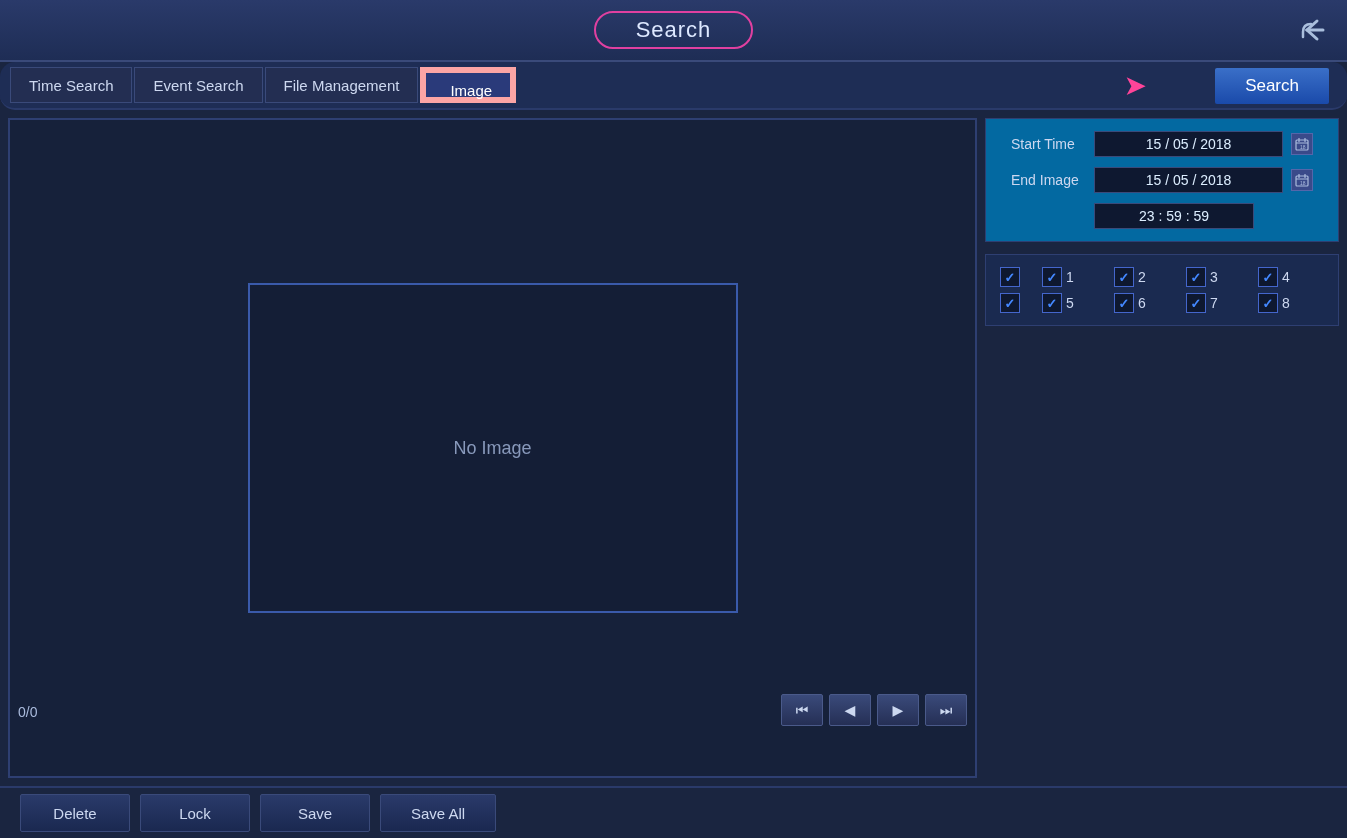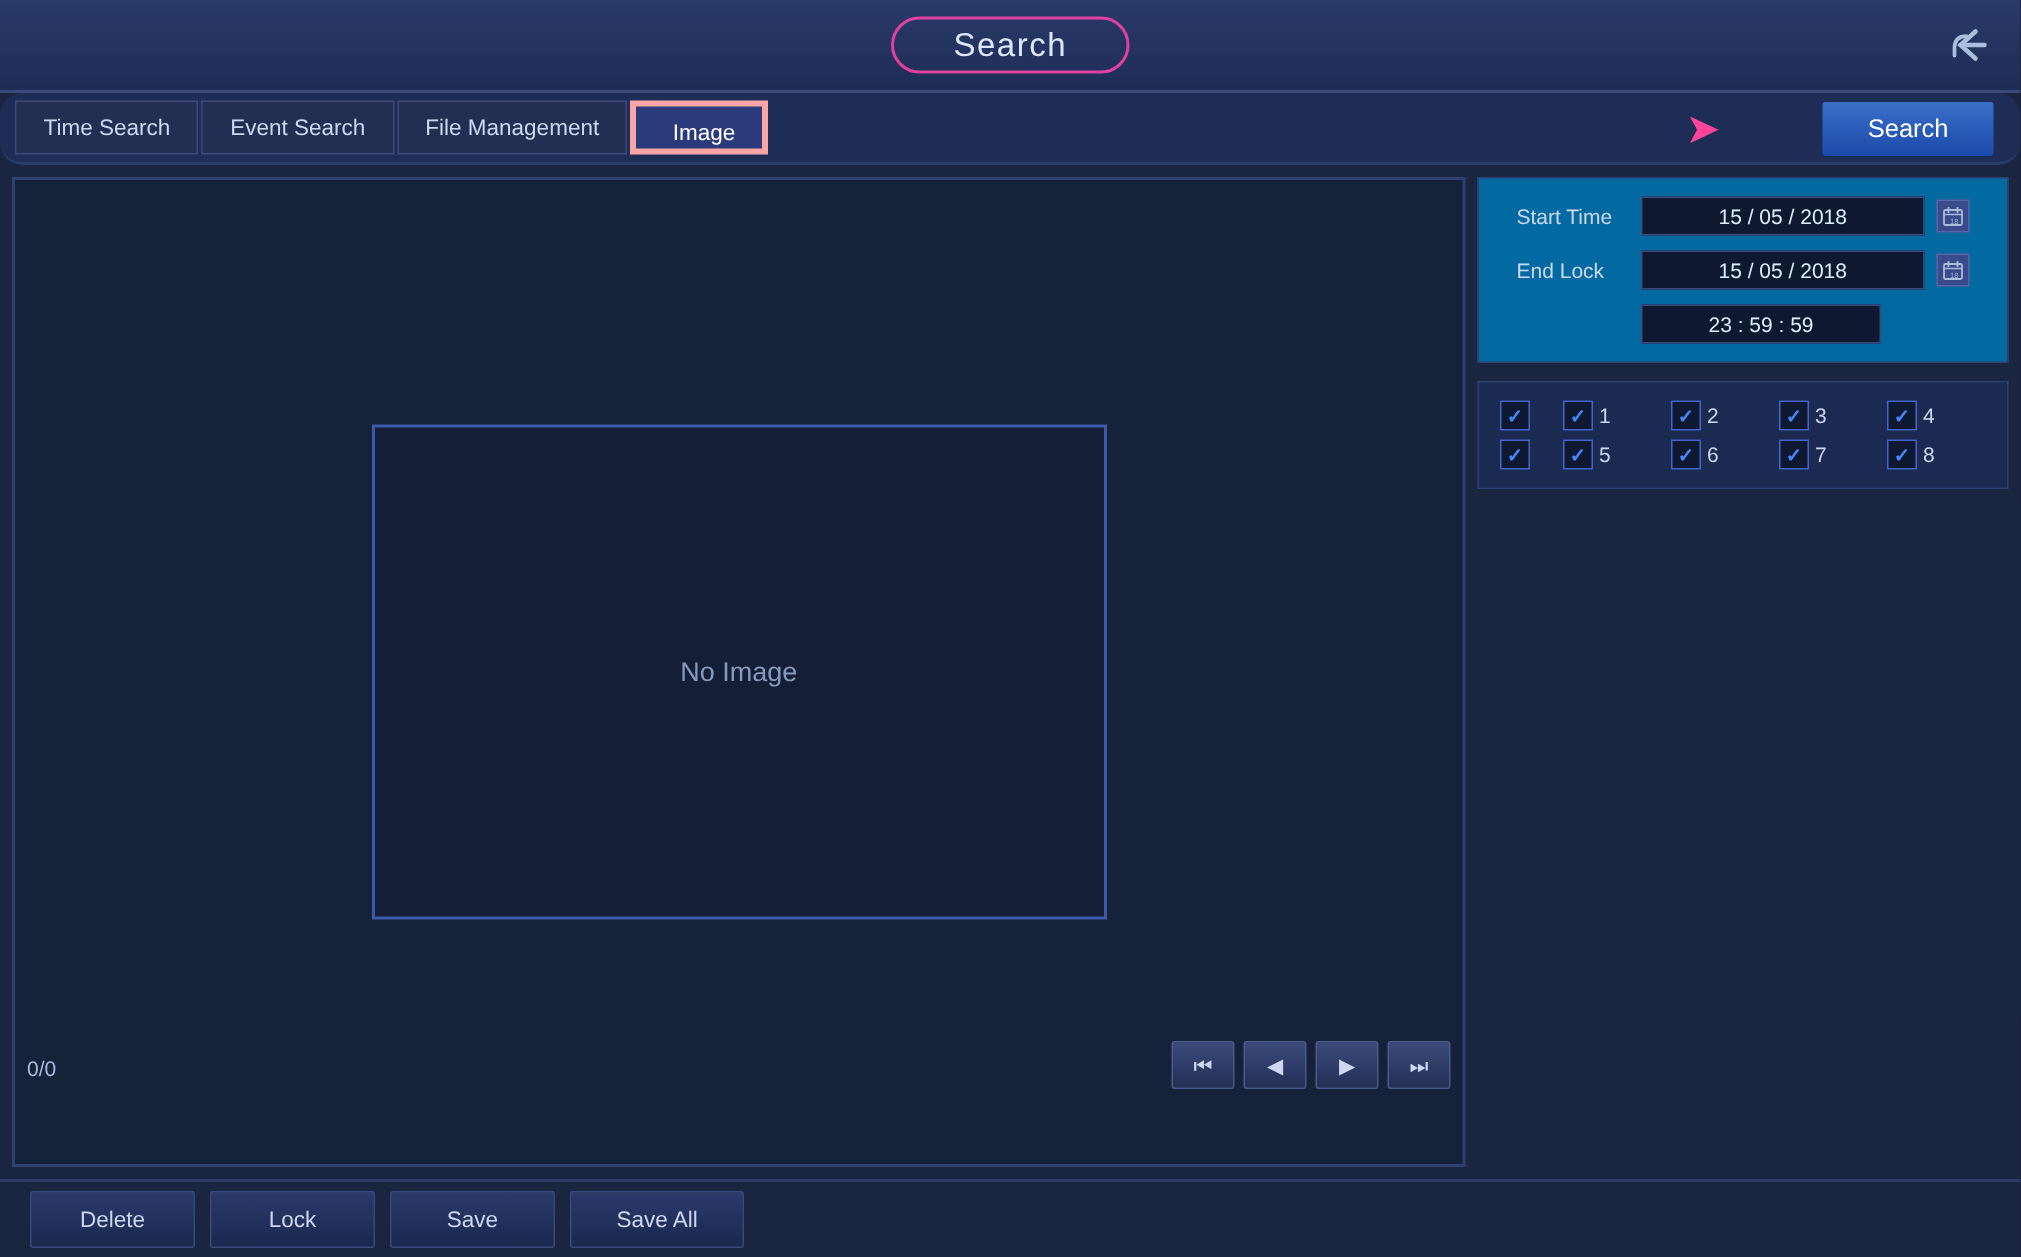--- a/index.html
+++ b/index.html
@@ -65,21 +65,21 @@
       color: #cdd8f0;
       background: #232e52;
       border: 1px solid #3a4a7a;
       cursor: pointer;
       white-space: nowrap;
       margin-right: 2px;
     }
     .tab.active {
       color: #fff;
       background: #2a3a7a;
-      border: 4px solid #fca5a5;
+      border: 6px solid #fca5a5;
       padding-left: 24px;
     }
     .search-btn {
       position: absolute;
       right: 18px;
       top: 6px;
       height: 36px;
       padding: 0 30px;
       background: linear-gradient(180deg, #3a6fc8 0%, #1a4aaa 100%);
       border: none;
@@ -357,21 +357,21 @@
             <rect x="1" y="3" width="12" height="10" rx="1" fill="none" stroke="#aabbdd" stroke-width="1.2"></rect>
             <line x1="1" y1="6" x2="13" y2="6" stroke="#aabbdd" stroke-width="1"></line>
             <line x1="4" y1="1" x2="4" y2="5" stroke="#aabbdd" stroke-width="1.2"></line>
             <line x1="10" y1="1" x2="10" y2="5" stroke="#aabbdd" stroke-width="1.2"></line>
             <text x="5" y="12" font-size="5" fill="#aabbdd">18</text>
           </svg>
         </div>
       </div>
 
       <div class="time-row">
-        <span class="time-label">End Lock</span>
+        <span class="time-label">End Image</span>
         <div class="time-date-box">15 / 05 / 2018</div>
         <div class="cal-icon">
           <svg width="14" height="14" viewBox="0 0 14 14" fill="#aabbdd">
             <rect x="1" y="3" width="12" height="10" rx="1" fill="none" stroke="#aabbdd" stroke-width="1.2"></rect>
             <line x1="1" y1="6" x2="13" y2="6" stroke="#aabbdd" stroke-width="1"></line>
             <line x1="4" y1="1" x2="4" y2="5" stroke="#aabbdd" stroke-width="1.2"></line>
             <line x1="10" y1="1" x2="10" y2="5" stroke="#aabbdd" stroke-width="1.2"></line>
             <text x="5" y="12" font-size="5" fill="#aabbdd">18</text>
           </svg>
         </div>

